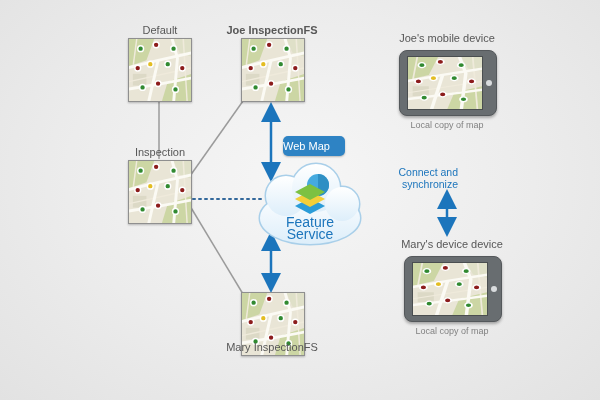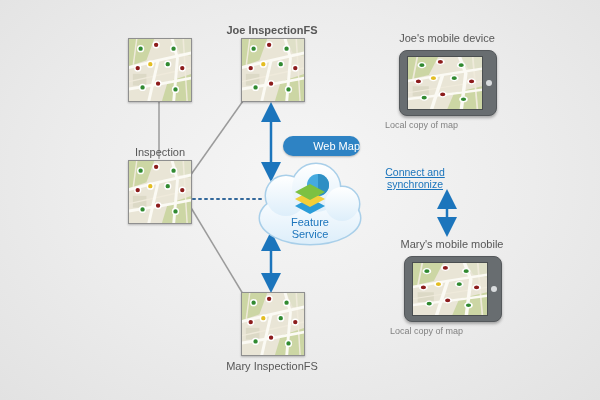--- a/index.html
+++ b/index.html
@@ -2,36 +2,36 @@
 <html><head>
 <meta charset="utf-8">
 <style>
   html,body{margin:0;padding:0;}
   body{font-family:"Liberation Sans", sans-serif;}
   .canvas{
     position:relative;width:600px;height:400px;overflow:hidden;
     background:radial-gradient(ellipse at 50% 45%, #f6f6f6 0%, #ececec 55%, #e2e2e2 100%);
   }
   .lbl{position:absolute;font-size:11px;color:#575757;text-align:center;line-height:13px;}
-  .lbl-blue{position:absolute;font-size:10.5px;color:#1c75bc;text-align:center;line-height:12px;text-decoration:underline;}
-  .caption{position:absolute;font-size:9px;color:#828282;text-align:left;}
+  .lbl-blue{position:absolute;font-size:10.5px;color:#1c75bc;text-align:right;line-height:12px;}
+  .caption{position:absolute;font-size:9px;color:#828282;text-align:center;}
   .map{
     position:absolute;width:62px;height:62px;border:1px solid #8f8f8f;
     box-shadow:0 1px 2px rgba(0,0,0,.25);background:#e9e5d6;
   }
   .map svg{display:block;width:100%;height:100%;}
   .overlay{position:absolute;left:0;top:0;width:600px;height:400px;pointer-events:none;}
   .badge{
-    position:absolute;left:283px;top:136px;width:77px;height:20px;
+    position:absolute;left:283px;top:136px;width:62px;height:20px;
     background:#2e83c4;color:#ffffff;font-size:11px;line-height:20px;
-    text-align:right;border-radius:10px;box-shadow:0 1px 2px rgba(0,0,0,.25);
+    text-align:left;border-radius:5px;box-shadow:0 1px 2px rgba(0,0,0,.25);
   }
   .cloud-svg{position:absolute;left:246px;top:156px;width:128px;height:100px;}
   .logo-svg{position:absolute;left:286px;top:172px;width:48px;height:44px;}
-  .fs-label{position:absolute;left:277px;top:216px;width:66px;font-size:11px;
+  .fs-label{position:absolute;left:277px;top:216px;width:66px;font-size:14px;
     color:#1c75bc;text-align:center;line-height:12px;}
   .device{
     position:absolute;width:96px;height:64px;background:#686d70;
     border:1px solid #54585b;border-radius:8px;box-shadow:0 2px 3px rgba(0,0,0,.3);
   }
   .device-screen{
     position:absolute;left:7px;top:5px;width:74px;height:52px;
     background:#e9e5d6;border:1px solid #4a4e50;overflow:hidden;
   }
   .device-screen svg{display:block;width:100%;height:100%;}
@@ -88,20 +88,21 @@
     </defs>
     <line x1="159" y1="101" x2="159" y2="159" stroke="#9b9b9b" stroke-width="1.5"></line>
     <line x1="190" y1="176" x2="243" y2="101" stroke="#9b9b9b" stroke-width="1.5"></line>
     <line x1="190" y1="206" x2="243" y2="294" stroke="#9b9b9b" stroke-width="1.5"></line>
     <line x1="193" y1="199" x2="262" y2="199" stroke="#33689b" stroke-width="2" stroke-dasharray="2 4" stroke-linecap="round"></line>
     <line x1="271" y1="107" x2="271" y2="177" stroke="#1c75bc" stroke-width="2.5" marker-start="url(#ah)" marker-end="url(#ah)"></line>
     <line x1="271" y1="236" x2="271" y2="288" stroke="#1c75bc" stroke-width="2.5" marker-start="url(#ah)" marker-end="url(#ah)"></line>
     <line x1="447" y1="194" x2="447" y2="232" stroke="#1c75bc" stroke-width="2.5" marker-start="url(#ah)" marker-end="url(#ah)"></line>
   </svg>
 
+  <div class="lbl" style="left:112px;top:24px;width:96px;">Default</div>
   <div class="map" style="left:128px;top:38px;">
     <svg viewBox="0 0 64 64" preserveAspectRatio="none">
         <use href="#map-thumb"></use>
       </svg>
   </div>
 
   <div class="lbl" style="left:224px;top:24px;width:96px;font-weight:bold;">Joe InspectionFS</div>
   <div class="map" style="left:241px;top:38px;">
     <svg viewBox="0 0 64 64" preserveAspectRatio="none">
         <use href="#map-thumb"></use>
@@ -113,21 +114,21 @@
     <svg viewBox="0 0 64 64" preserveAspectRatio="none">
         <use href="#map-thumb"></use>
       </svg>
   </div>
 
   <div class="map" style="left:241px;top:292px;">
     <svg viewBox="0 0 64 64" preserveAspectRatio="none">
         <use href="#map-thumb"></use>
       </svg>
   </div>
-  <div class="lbl" style="left:224px;top:360px;width:96px;">Mary InspectionFS</div>
+  <div class="lbl" style="left:224px;top:341px;width:96px;">Mary InspectionFS</div>
 
   <svg class="cloud-svg" viewBox="0 0 128 100">
     <defs>
       <linearGradient id="cg" x1="0" y1="0" x2="0" y2="1">
         <stop offset="0" stop-color="#ffffff"></stop>
         <stop offset="1" stop-color="#ddeefa"></stop>
       </linearGradient>
     </defs>
     <g stroke="#a9cfe9" stroke-width="3" fill="url(#cg)">
       <ellipse cx="64" cy="62" rx="50" ry="26"></ellipse>
@@ -160,21 +161,21 @@
   <div class="device" style="left:399px;top:50px;">
     <div class="device-screen">
       <svg viewBox="0 0 64 64" preserveAspectRatio="none">
           <use href="#map-thumb"></use>
         </svg>
     </div>
     <span class="device-camera"></span>
   </div>
   <div class="caption" style="left:385px;top:120px;width:124px;">Local copy of map</div>
 
-  <div class="lbl" style="left:390px;top:238px;width:124px;">Mary's mobile mobile</div>
+  <div class="lbl" style="left:390px;top:238px;width:124px;">Mary's device device</div>
   <div class="device" style="left:404px;top:256px;">
     <div class="device-screen">
       <svg viewBox="0 0 64 64" preserveAspectRatio="none">
           <use href="#map-thumb"></use>
         </svg>
     </div>
     <span class="device-camera"></span>
   </div>
   <div class="caption" style="left:390px;top:326px;width:124px;">Local copy of map</div>
 

